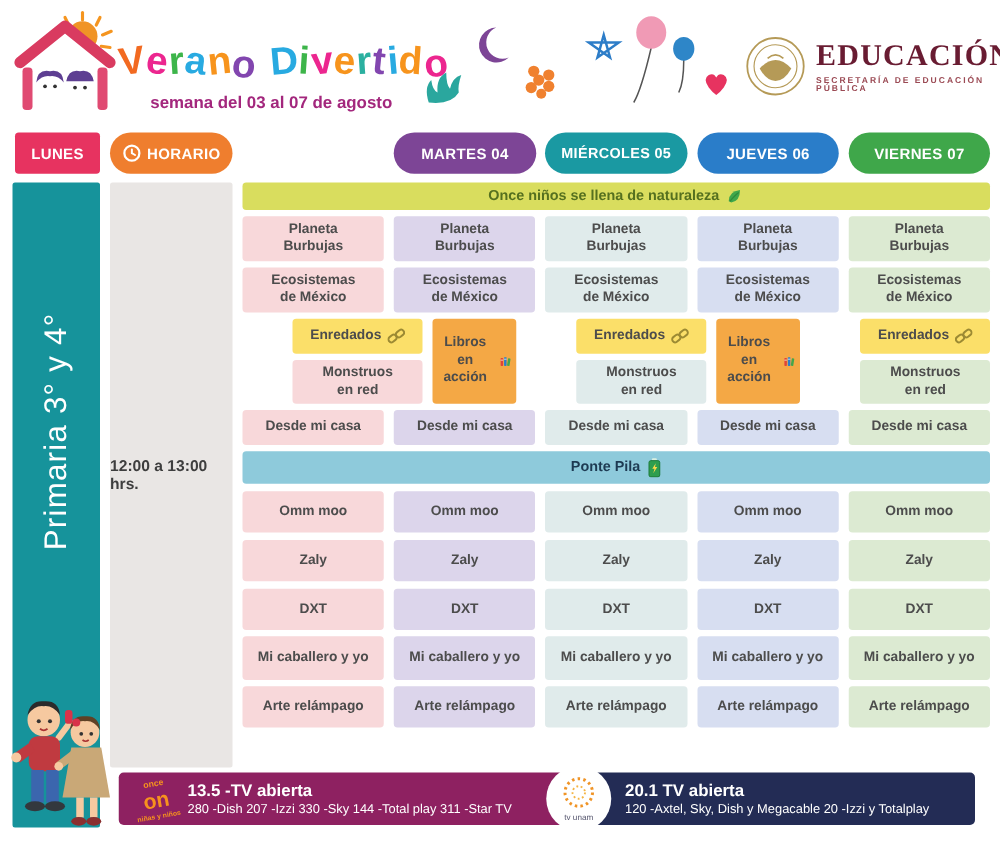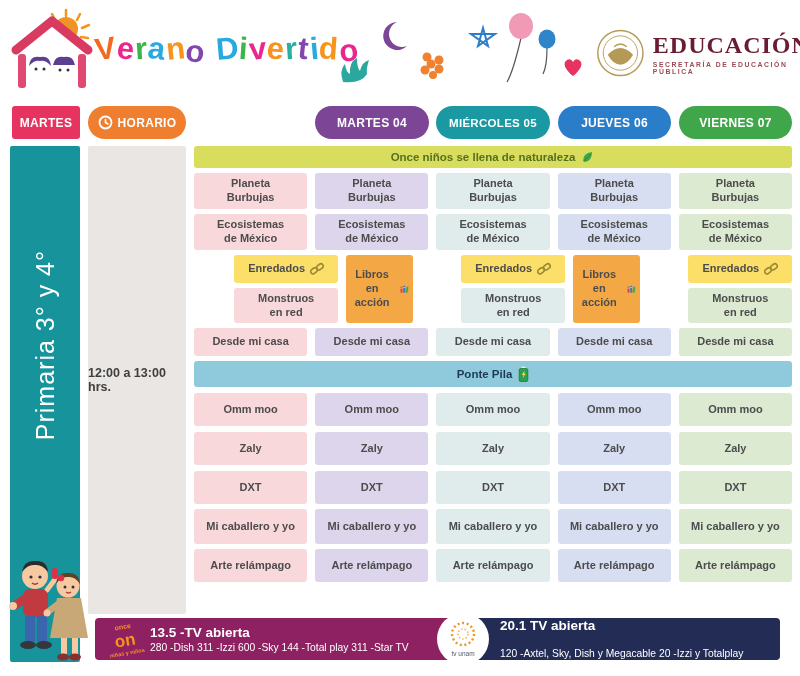--- a/index.html
+++ b/index.html
@@ -62,21 +62,21 @@
   .banner{border-radius:3px;display:flex;align-items:center;justify-content:center;
           font-weight:700;font-size:11.5px;gap:6px;}
   .banner-nat{background:#d9dd5e;color:#55701f;}
   .banner-ponte{background:#8ecadb;color:#1d3a52;}
   .banner-choco{background:#f4b443;color:#53331a;}
 
   
   .fbar{position:absolute;top:618px;height:42px;border-radius:4px;display:flex;
         flex-direction:column;justify-content:center;color:#fff;box-sizing:border-box;}
   .fbar-once{left:95px;width:368px;background:#8e2161;padding-left:55px;z-index:1;}
-  .fbar-unam{left:455px;width:325px;background:#232c55;padding-left:45px;justify-content:space-between;}
+  .fbar-unam{left:455px;width:325px;background:#232c55;padding-left:45px;}
   .fchannel{font-size:13.5px;font-weight:700;line-height:16px;}
   .fprov{font-size:10.3px;line-height:13px;}
   .once-logo{position:absolute;left:103px;top:620px;z-index:2;}
   .unam-circle{position:absolute;left:437px;top:613px;width:52px;height:52px;background:#fff;
                border-radius:50%;z-index:2;display:flex;align-items:center;justify-content:center;}
 
   .doodles{position:absolute;left:335px;top:12px;}
   svg{display:block;}
   .inline-ic{display:inline-block;}
 </style>
@@ -103,20 +103,21 @@
       <circle cx="26" cy="61" r="1.5" fill="#333"></circle>
         <circle cx="34" cy="61" r="1.5" fill="#333"></circle>
       <circle cx="54" cy="60" r="11" fill="#ffffff"></circle>
       <path d="M43 57 Q45 47 54 49 Q63 47 65 57 L43 57Z" fill="#5e3f92"></path>
       <circle cx="50" cy="62" r="1.5" fill="#333"></circle>
         <circle cx="58" cy="62" r="1.5" fill="#333"></circle>
     </g>
   </svg>
 
   <div class="app-title"><span class="tl" style="color:#f26a21;transform:rotate(-8deg)">V</span><span class="tl" style="color:#ec268f;transform:rotate(6deg)">e</span><span class="tl" style="color:#3db54a;transform:rotate(-4deg)">r</span><span class="tl" style="color:#28aae1;transform:rotate(7deg)">a</span><span class="tl" style="color:#f7941d;transform:rotate(-6deg)">n</span><span class="tl" style="color:#8246af;transform:rotate(5deg) translateY(3px)">o</span><span class="tl"> </span><span class="tl" style="color:#28aae1;transform:rotate(-5deg)">D</span><span class="tl" style="color:#3db54a;transform:rotate(4deg)">i</span><span class="tl" style="color:#ec268f;transform:rotate(-6deg)">v</span><span class="tl" style="color:#f7941d;transform:rotate(5deg)">e</span><span class="tl" style="color:#2bb0a0;transform:rotate(-4deg)">r</span><span class="tl" style="color:#8246af;transform:rotate(6deg)">t</span><span class="tl" style="color:#28aae1;transform:rotate(-5deg)">i</span><span class="tl" style="color:#f7941d;transform:rotate(4deg)">d</span><span class="tl" style="color:#ec268f;transform:rotate(-7deg) translateY(2px)">o</span></div>
+  <div class="subtitle">semana del 03 al 07 de agosto</div>
 
   <svg class="doodles" width="255" height="82" viewBox="0 0 255 82">
     <path fill="#2aa79e" d="M8 70 q-4 -12 2 -18 q1 8 5 10 q-1 -12 7 -16 q0 10 3 13 q2 -9 9 -11 q-3 9 -2 14 q-6 10 -24 8z"></path>
     <path fill="#7d4596" d="M62 10 a14 14 0 1 0 10 24 a12 12 0 0 1 -10 -24z"></path>
     <g fill="#f0812f">
       <circle cx="96" cy="52" r="4.5"></circle>
         <circle cx="104" cy="48" r="4.5"></circle>
         <circle cx="104" cy="57" r="4.5"></circle>
       <circle cx="92" cy="45" r="4.5"></circle>
         <circle cx="90" cy="58" r="4.5"></circle>
@@ -138,21 +139,21 @@
       <circle cx="27" cy="27" r="19" fill="#fff" stroke="#b59a57" stroke-width="1"></circle>
       <path d="M13 29 q14 -15 28 0 q-6 11 -14 11 q-8 0 -14 -11z" fill="#b59a57"></path>
       <path d="M20 20 q7 -6 14 0" stroke="#b59a57" fill="none" stroke-width="1.5"></path>
     </svg>
     <div class="edu-text">
       <span class="edu-name">EDUCACIÓN</span>
       <span class="edu-tag">SECRETARÍA DE EDUCACIÓN PÚBLICA</span>
     </div>
   </div>
 
-  <div class="colhead ch-grado">MARTES</div>
+  <div class="colhead ch-grado">LUNES</div>
   <div class="colhead ch-horario">
     <svg class="inline-ic" width="15" height="15" viewBox="0 0 15 15">
       <circle cx="7.5" cy="7.5" r="6" fill="none" stroke="#fff" stroke-width="1.8"></circle>
       <path d="M7.5 4.5 V7.5 L10 9" stroke="#fff" stroke-width="1.6" fill="none" stroke-linecap="round"></path>
     </svg>
     <span>HORARIO</span>
   </div>
   <div class="colhead ch-mar">MARTES 04</div>
   <div class="colhead ch-mie">MIÉRCOLES 05</div>
   <div class="colhead ch-jue">JUEVES 06</div>
@@ -339,21 +340,21 @@
       <div class="cell mar">Arte relámpago</div>
       <div class="cell mie">Arte relámpago</div>
       <div class="cell jue">Arte relámpago</div>
       <div class="cell vie">Arte relámpago</div>
     </div>
 
   </div>
 
   <div class="fbar fbar-once">
     <div class="fchannel">13.5 -TV abierta</div>
-    <div class="fprov">280 -Dish  311 -Izzi  600 -Sky  144 -Total play  311 -Star TV</div>
+    <div class="fprov">280 -Dish  207 -Izzi  330 -Sky  144 -Total play  311 -Star TV</div>
   </div>
   <svg class="once-logo" width="44" height="40" viewBox="0 0 44 40">
     <g transform="rotate(-10 22 20)" fill="#f6921e">
       <text x="22" y="9" font-size="7" font-weight="bold" text-anchor="middle" font-family="Liberation Sans, sans-serif">once</text>
       <text x="22" y="26" font-size="17" font-weight="bold" text-anchor="middle" font-family="Liberation Sans, sans-serif">on</text>
       <text x="22" y="35" font-size="5.5" font-weight="bold" text-anchor="middle" font-family="Liberation Sans, sans-serif">niñas y niños</text>
     </g>
   </svg>
   <div class="fbar fbar-unam">
     <div class="fchannel">20.1 TV abierta</div>

